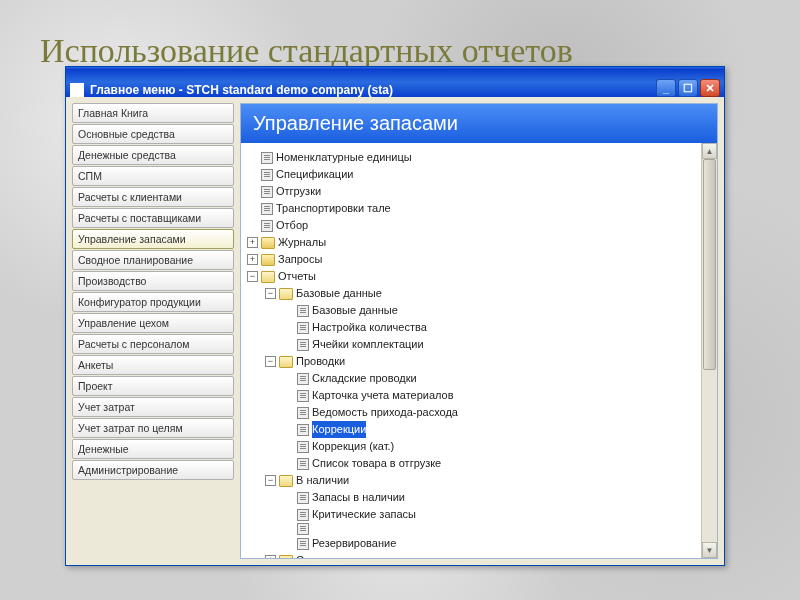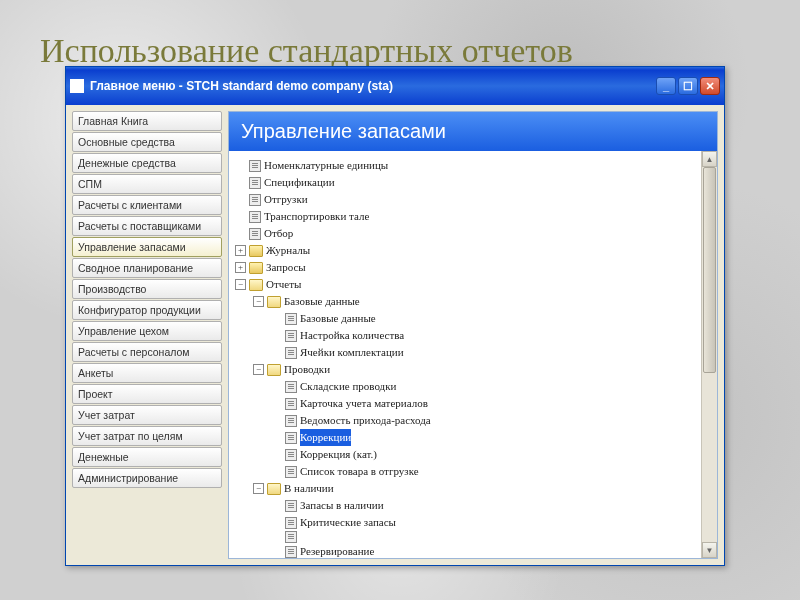--- a/index.html
+++ b/index.html
@@ -27,23 +27,23 @@
     position: absolute;
     top: 66px; left: 65px;
     width: 660px; height: 500px;
     border: 1px solid #0046B0;
     background: #ece9d8;
     box-shadow: 2px 2px 6px rgba(0,0,0,0.3);
     display: flex;
     flex-direction: column;
   }
   .titlebar {
-    height: 38px;
+    height: 30px;
     background: linear-gradient(to bottom, #2a6bdf 0%, #0a3ecf 8%, #2a6bdf 50%, #0a3ecf 100%);
-    display: flex; align-items: center;
+    display: flex; align-items: flex-end;
     color: #fff;
     padding: 0 4px;
     font-size: 12px;
     font-weight: bold;
   }
   .titlebar .app-icon {
     width: 14px; height: 14px; background: #fff; margin-right: 6px;
   }
   .titlebar .title-text { flex: 1; white-space: nowrap; overflow: hidden; }
   .winbtns { display: flex; gap: 2px; }
@@ -54,21 +54,21 @@
     border-radius: 3px;
     color: #fff; font-weight: bold; font-size: 11px;
     display: flex; align-items: center; justify-content: center;
     cursor: pointer;
   }
   .winbtn.close { background: linear-gradient(to bottom,#f28d7a,#d14a2a); border-color:#a02a10;}
   .window-body {
     flex: 1; display: flex; padding: 6px; gap: 6px; overflow: hidden;
   }
   .sidebar {
-    width: 150px;
+    width: 162px;
     display: flex; flex-direction: column; gap: 1px;
   }
   .side-btn {
     background: linear-gradient(to bottom,#fff,#eaeaea);
     border: 1px solid #b0b0b0;
     border-radius: 2px;
     padding: 3px 5px;
     font-size: 10.5px;
     color: #333;
     cursor: pointer;
@@ -93,21 +93,21 @@
     padding: 8px 12px;
     font-family: Arial, sans-serif;
   }
   .tree-wrap {
     flex: 1; overflow: auto; padding: 6px 4px;
     position: relative;
   }
   .tree ul { list-style: none; padding-left: 18px; }
   .tree > ul { padding-left: 2px; }
   .tree li { line-height: 17px; white-space: nowrap; }
-  .row { display: flex; align-items: center; gap: 3px; font-family: Liberation Serif, serif; }
+  .row { display: flex; align-items: center; gap: 3px; }
   .expander {
     width: 11px; height: 11px;
     border: 1px solid #888;
     background: #fff;
     font-size: 9px; line-height: 9px;
     text-align: center;
     color: #444;
     cursor: pointer;
     flex-shrink: 0;
   }

